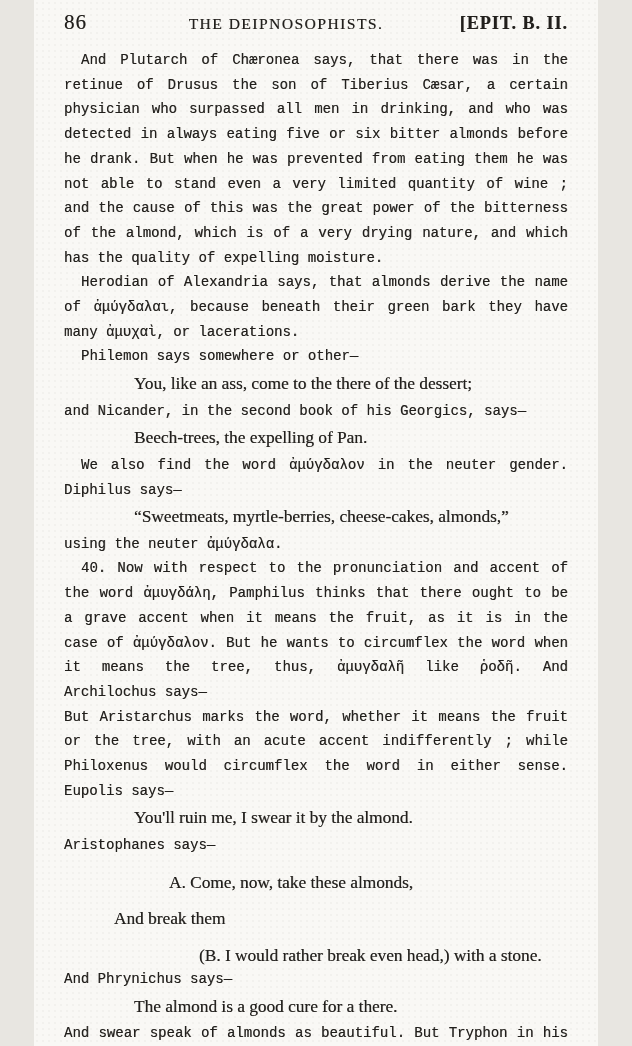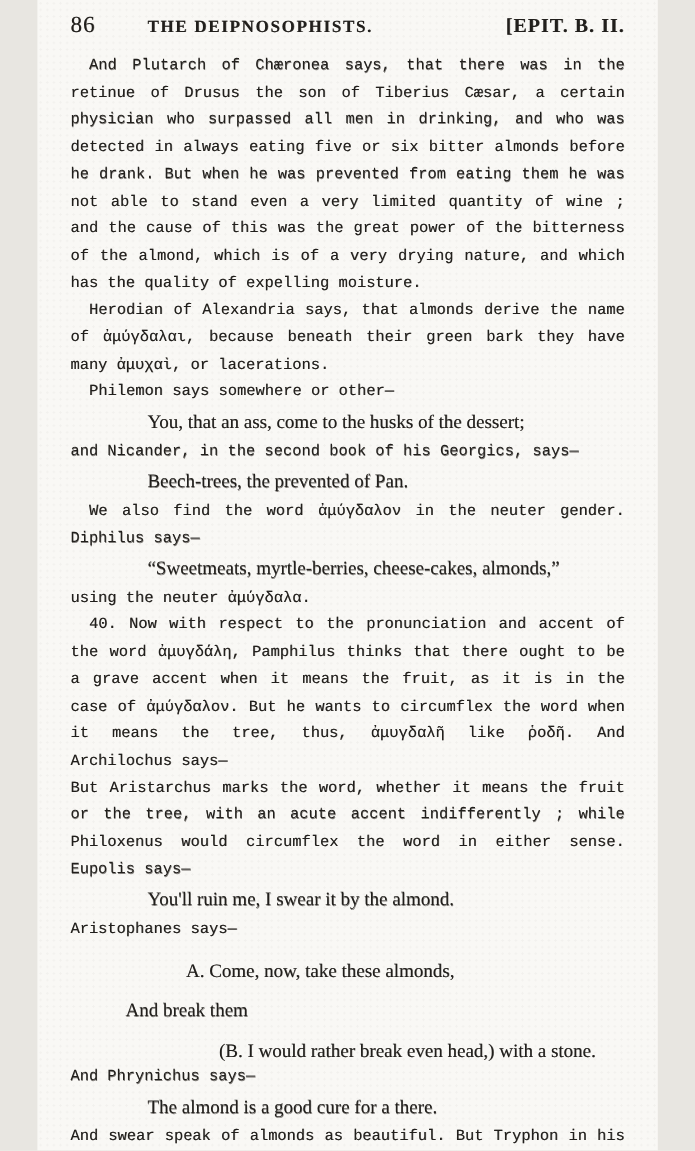--- a/index.html
+++ b/index.html
@@ -29,23 +29,23 @@
     margin-bottom: 13px;
   }
   .page-number {
     font-size: 21px;
     letter-spacing: 1px;
     flex: 0 0 70px;
   }
   .running-title {
     font-size: 15.5px;
     letter-spacing: 1.5px;
-    font-weight: bold;
+    font-weight: normal;
     flex: 1 1 auto;
-    text-align: left;
+    text-align: center;
   }
   .header-ref {
     font-size: 18px;
     letter-spacing: 1px;
     font-weight: bold;
     flex: 0 0 130px;
     text-align: right;
   }
   .body-para {
     font-size: 14px;
@@ -76,25 +76,25 @@
     <span class="running-title">THE DEIPNOSOPHISTS.</span>
     <span class="header-ref">[EPIT. B. II.</span>
   </div>
 
   <p class="body-para first-indent">And Plutarch of Chæronea says, that there was in the retinue of Drusus the son of Tiberius Cæsar, a certain physician who surpassed all men in drinking, and who was detected in always eating five or six bitter almonds before he drank.  But when he was prevented from eating them he was not able to stand even a very limited quantity of wine ; and the cause of this was the great power of the bitterness of the almond, which is of a very drying nature, and which has the quality of expelling moisture.</p>
 
   <p class="body-para first-indent">Herodian of Alexandria says, that almonds derive the name of ἀμύγδαλαι, because beneath their green bark they have many ἀμυχαὶ, or lacerations.</p>
 
   <p class="body-para first-indent">Philemon says somewhere or other—</p>
 
-  <p class="quote">You, that an ass, come to the husks of the dessert;</p>
+  <p class="quote">You, like an ass, come to the there of the dessert;</p>
 
   <p class="body-para">and Nicander, in the second book of his Georgics, says—</p>
 
-  <p class="quote">Beech-trees, the prevented of Pan.</p>
+  <p class="quote">Beech-trees, the expelling of Pan.</p>
 
   <p class="body-para first-indent">We also find the word ἀμύγδαλον in the neuter gender. Diphilus says—</p>
 
   <p class="quote">“Sweetmeats, myrtle-berries, cheese-cakes, almonds,”</p>
 
   <p class="body-para">using the neuter ἀμύγδαλα.</p>
 
   <p class="body-para first-indent">40. Now with respect to the pronunciation and accent of the word ἀμυγδάλη, Pamphilus thinks that there ought to be a grave accent when it means the fruit, as it is in the case of ἀμύγδαλον.  But he wants to circumflex the word when it means the tree, thus, ἀμυγδαλῆ like ῥοδῆ.  And Archilochus says—</p>
 
 

